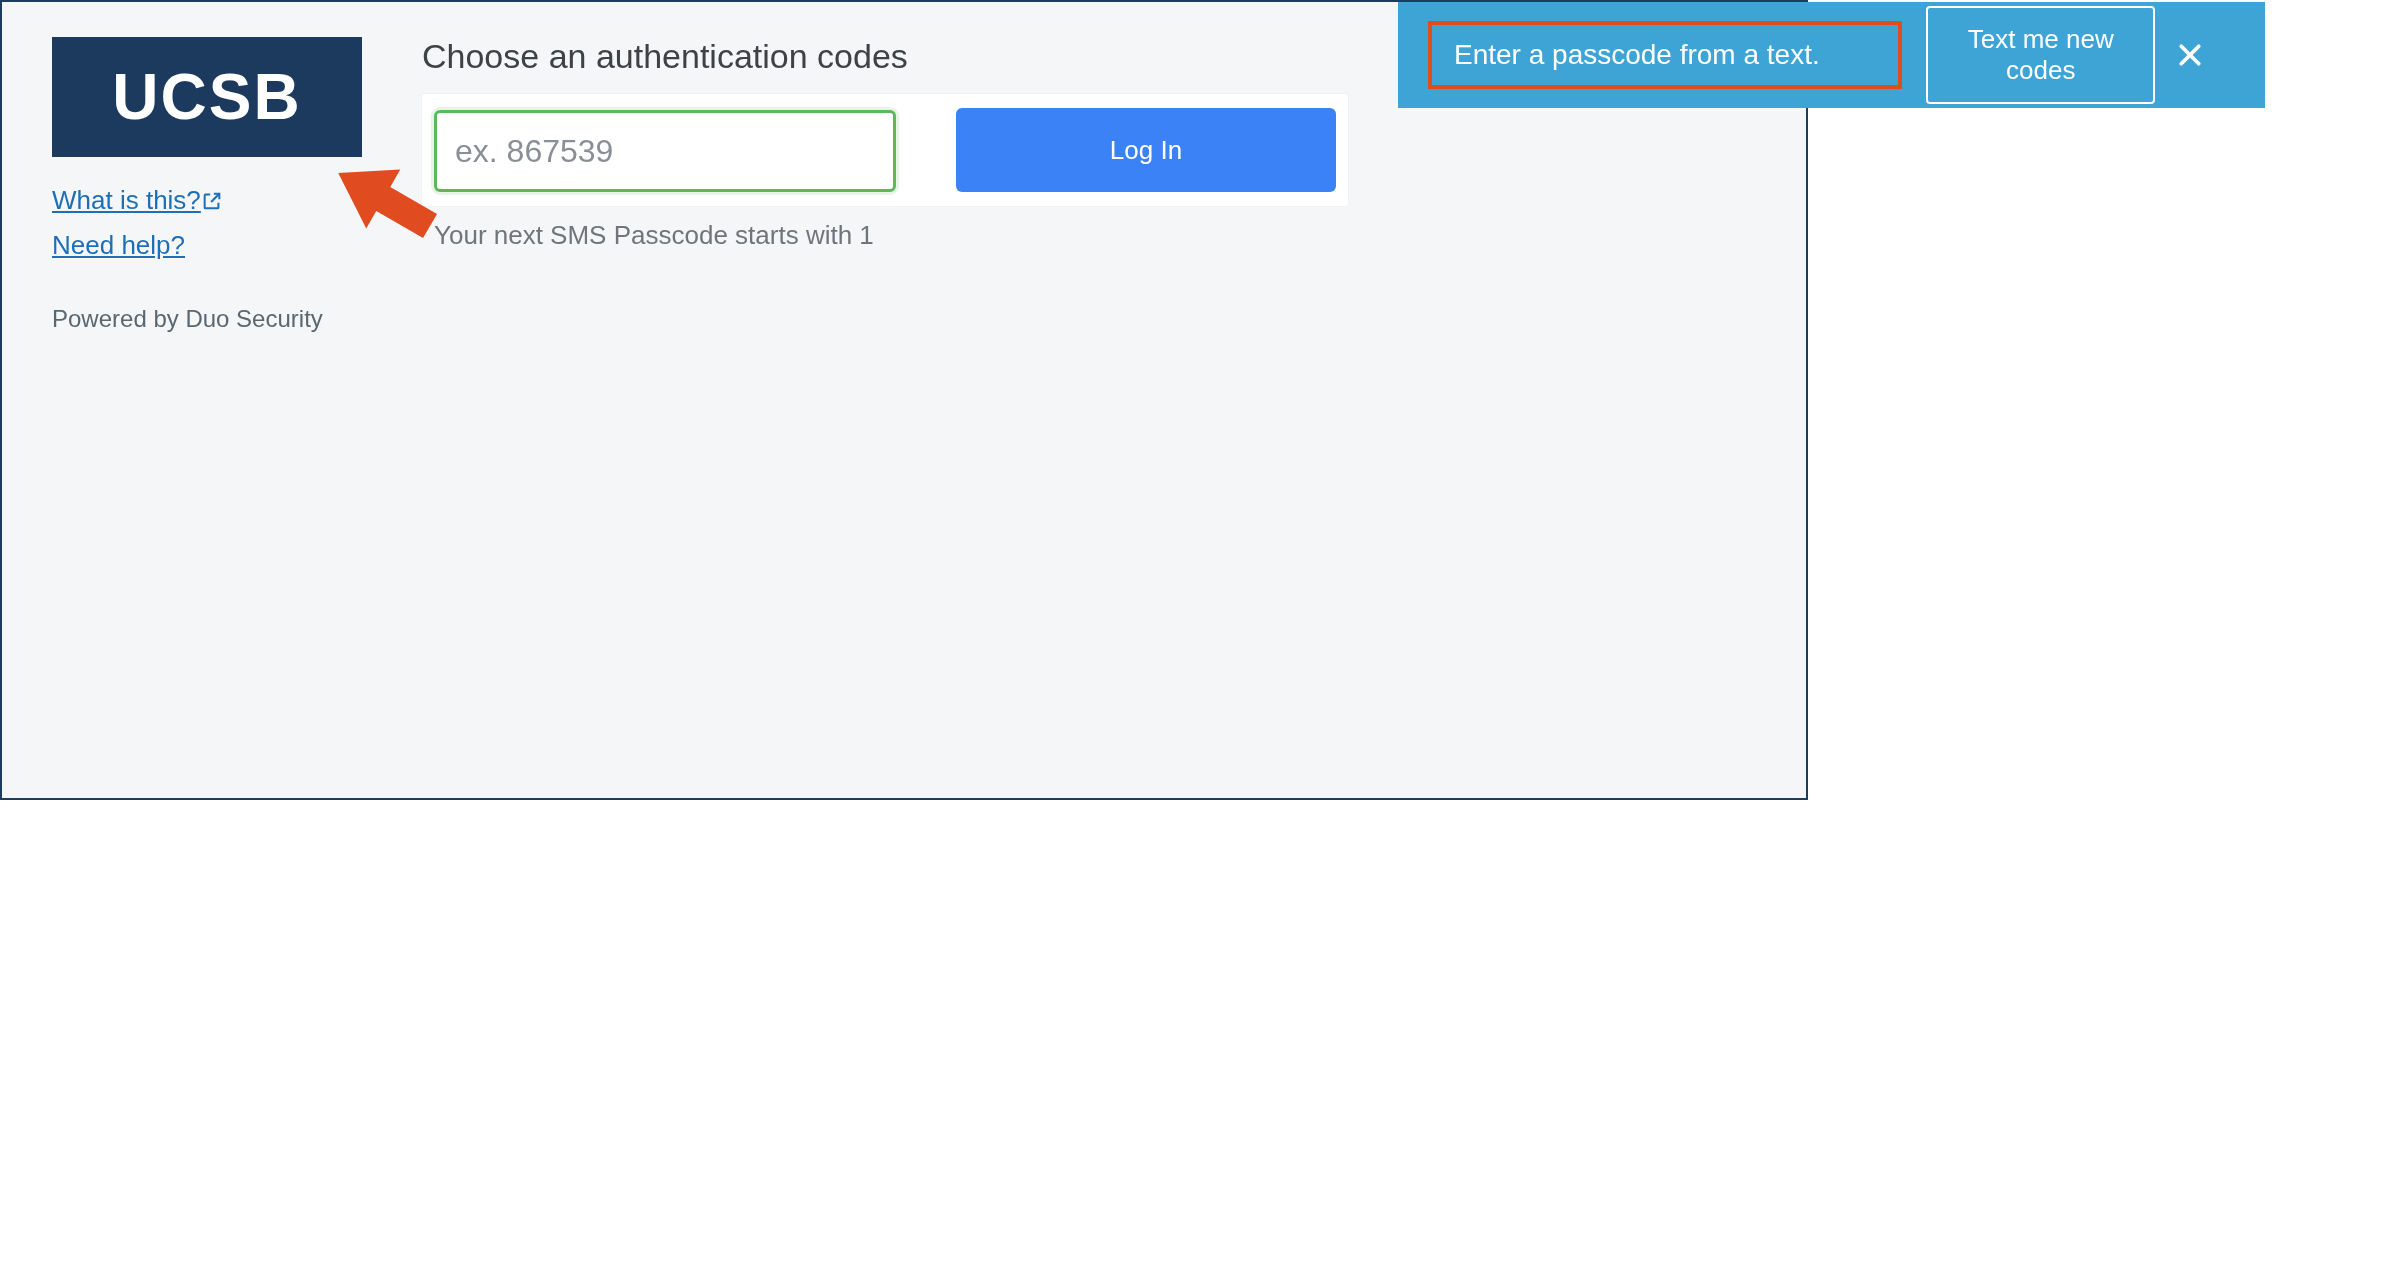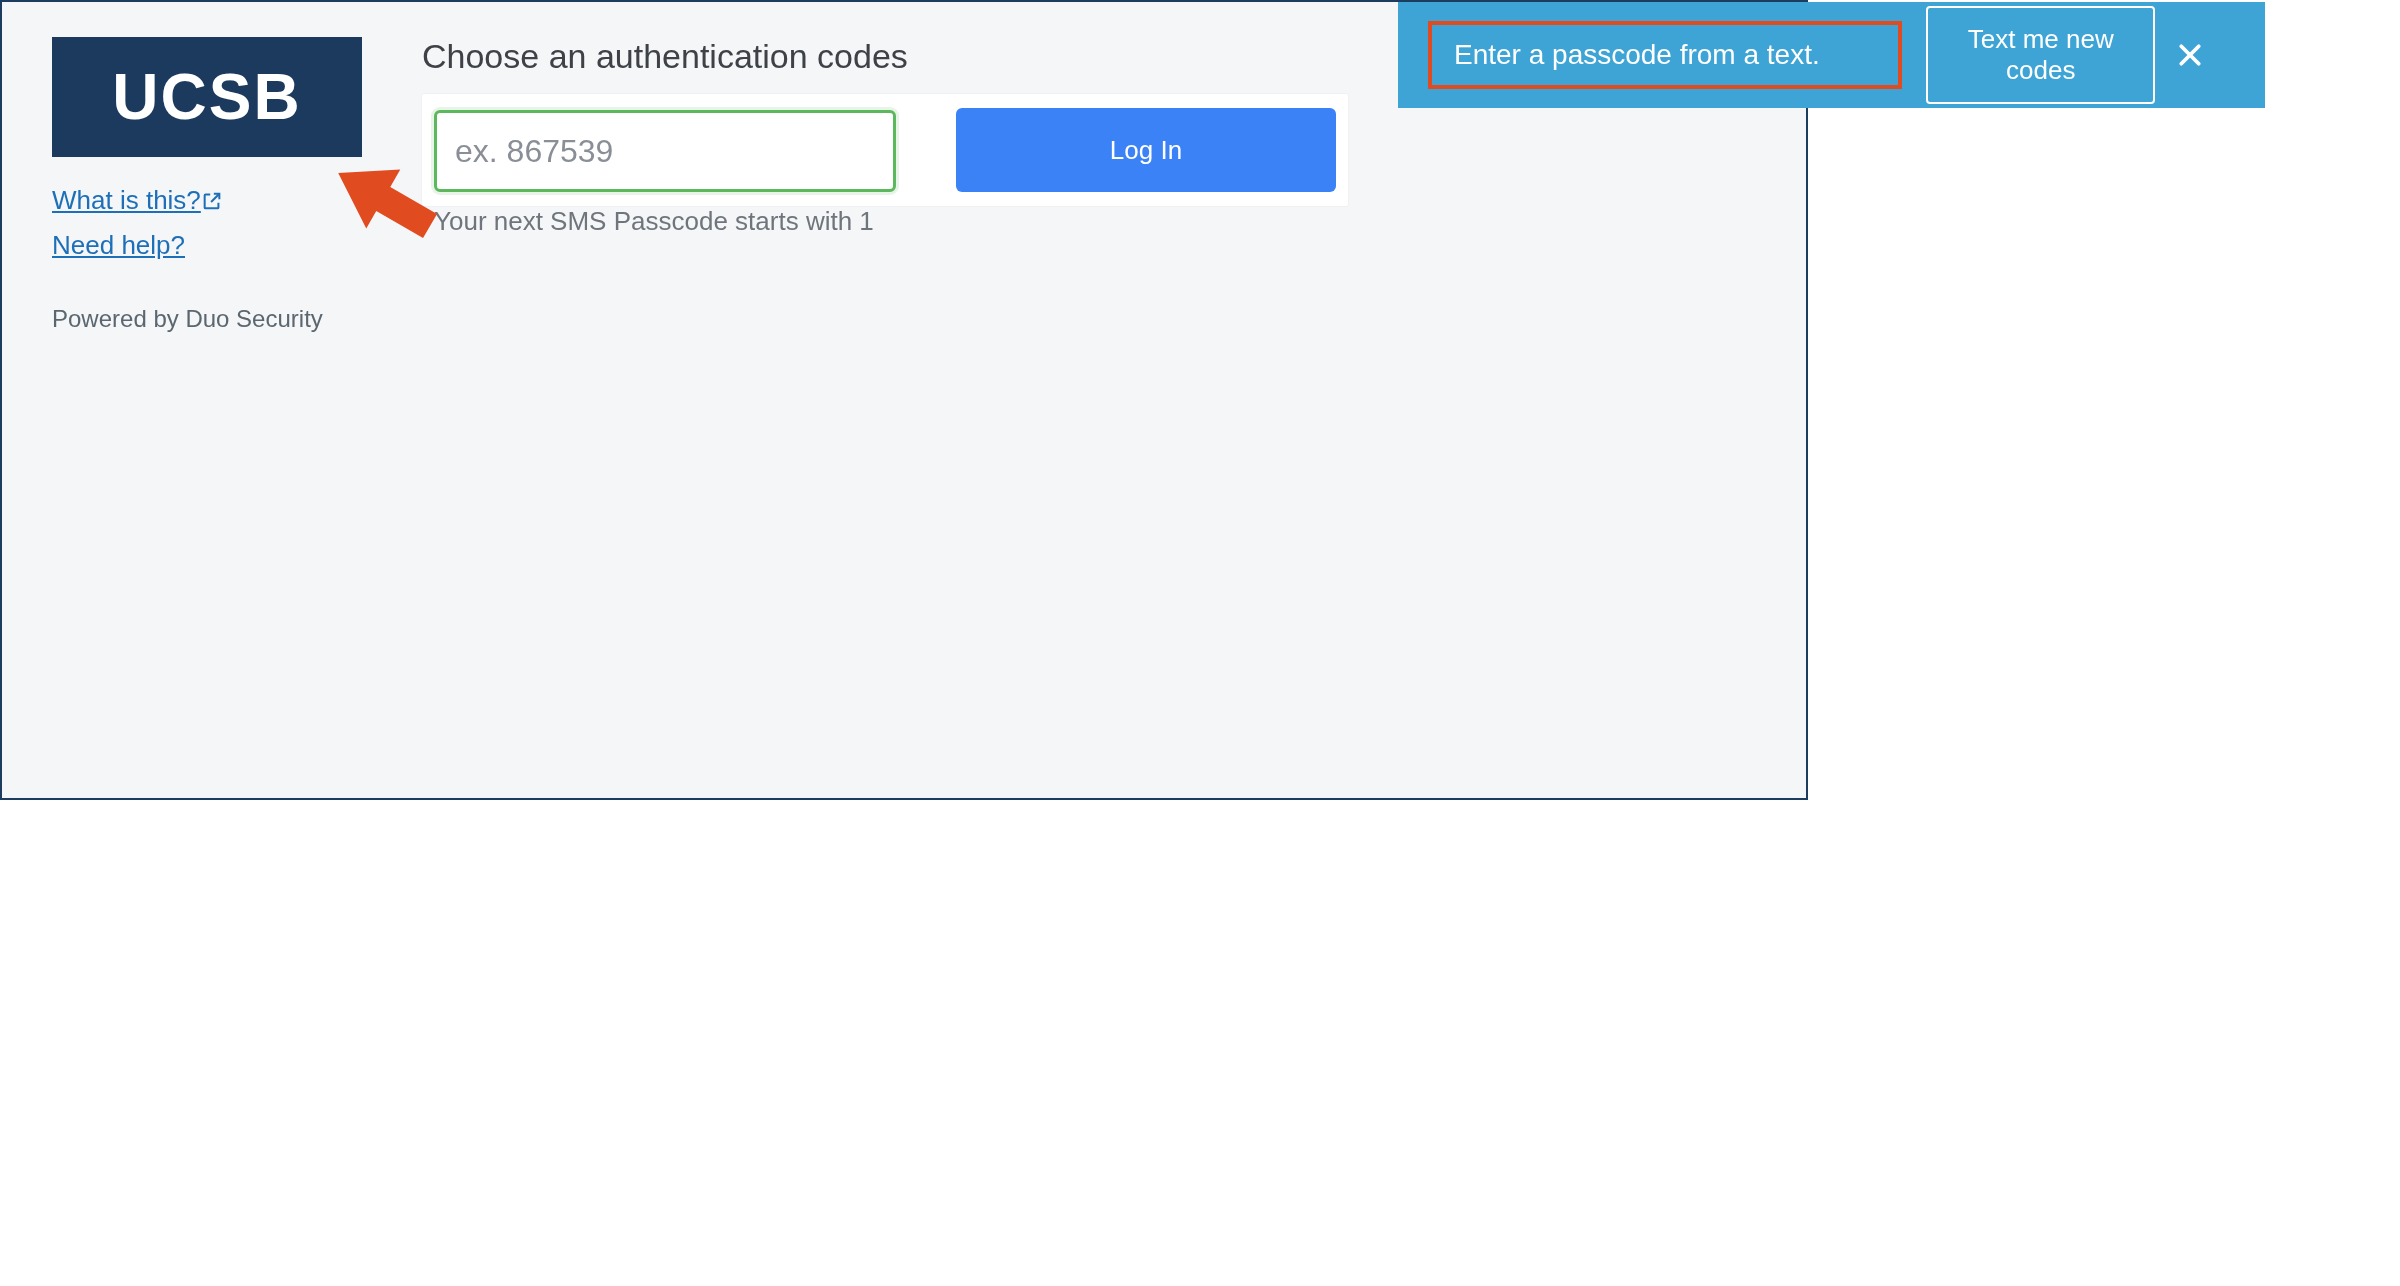--- a/index.html
+++ b/index.html
@@ -102,20 +102,21 @@
     width: 380px;
     height: 84px;
     background: #3b82f6;
     color: #ffffff;
     border: none;
     border-radius: 6px;
     font-size: 26px;
     cursor: pointer;
   }
   .hint {
+    margin-top: 14px;
     color: #70757c;
     font-size: 26px;
     padding-left: 12px;
   }
   .arrow {
     position: absolute;
     left: 323px;
     top: 138px;
     width: 120px;
     height: 120px;

